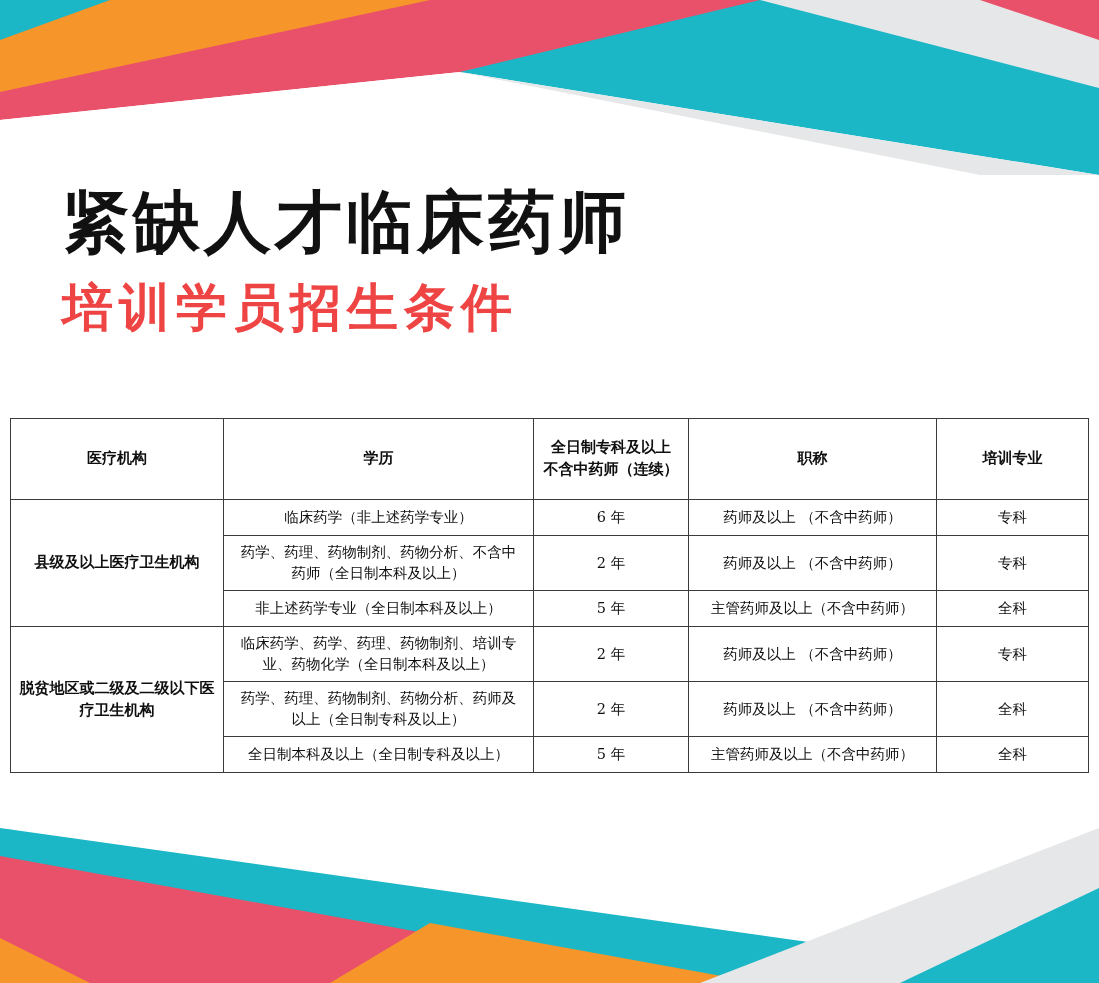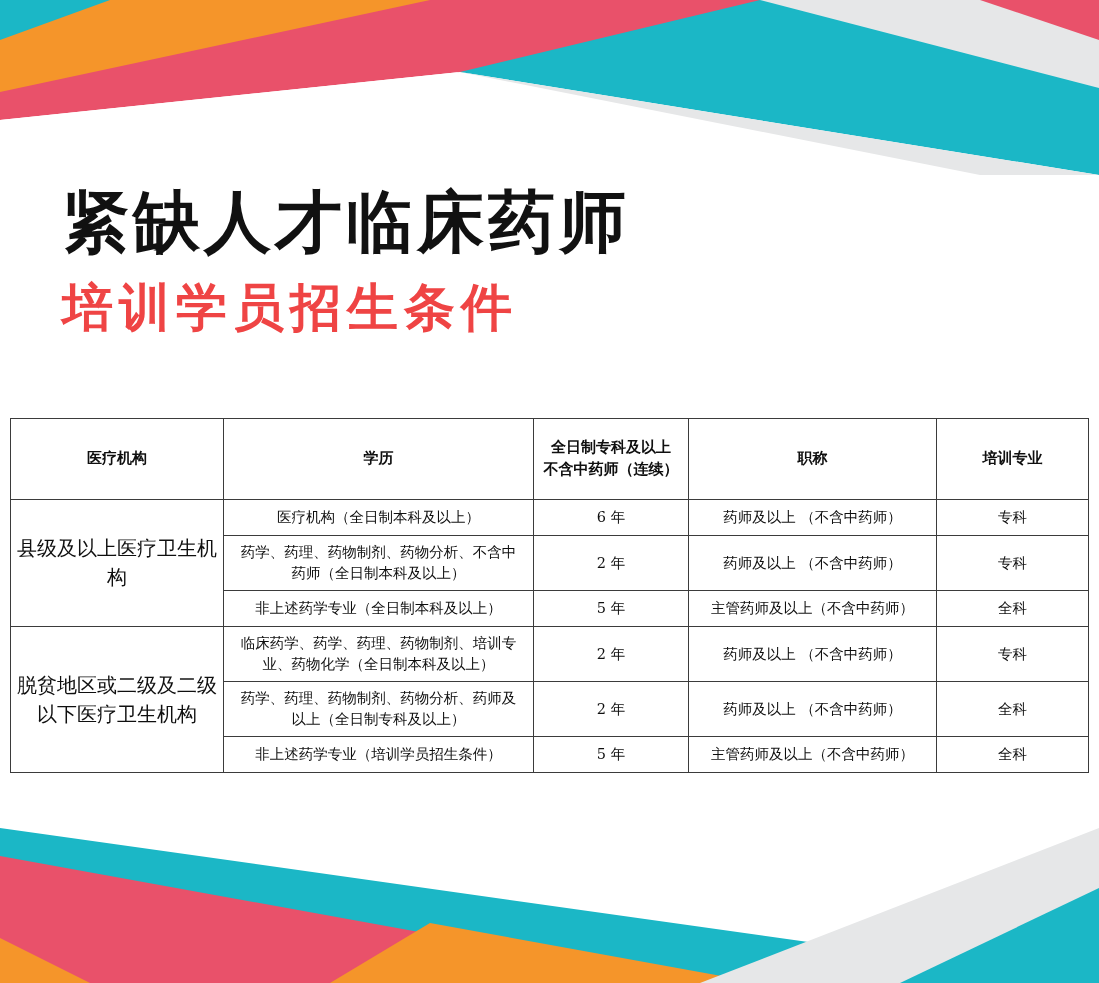--- a/index.html
+++ b/index.html
@@ -79,22 +79,22 @@
     vertical-align: middle;
     line-height: 1.45;
   }
   table.cond thead th {
     font-weight: bold;
     height: 68px;
     font-size: 15px;
   }
   .th-two-line { line-height: 1.9; }
   table.cond td.org {
-    font-weight: normal;
-    font-size: 20px;
+    font-weight: bold;
+    font-size: 15px;
   }
   table.cond td.edu {
     text-align: center;
     padding-left: 10px;
     padding-right: 10px;
   }
   .col1 { width: 213px; }
   .col2 { width: 310px; }
   .col3 { width: 155px; }
   .col4 { width: 248px; }
@@ -143,21 +143,21 @@
           <div>不含中药师（连续）</div>
         </th>
         <th>职称</th>
         <th>培训专业</th>
       </tr>
     </thead>
     <tbody>
 
       <tr class="row-h1">
         <td class="org" rowspan="3">县级及以上医疗卫生机构</td>
-        <td class="edu">医疗机构（全日制本科及以上）</td>
+        <td class="edu">临床药学（非上述药学专业）</td>
         <td>6 年</td>
         <td>药师及以上 （不含中药师）</td>
         <td>专科</td>
       </tr>
       <tr class="row-h2">
         <td class="edu">药学、药理、药物制剂、药物分析、不含中药师（全日制本科及以上）</td>
         <td>2 年</td>
         <td>药师及以上 （不含中药师）</td>
         <td>专科</td>
       </tr>
@@ -175,21 +175,21 @@
         <td>药师及以上 （不含中药师）</td>
         <td>专科</td>
       </tr>
       <tr class="row-h2">
         <td class="edu">药学、药理、药物制剂、药物分析、药师及以上（全日制专科及以上）</td>
         <td>2 年</td>
         <td>药师及以上 （不含中药师）</td>
         <td>全科</td>
       </tr>
       <tr class="row-h1">
-        <td class="edu">非上述药学专业（培训学员招生条件）</td>
+        <td class="edu">全日制本科及以上（全日制专科及以上）</td>
         <td>5 年</td>
         <td>主管药师及以上（不含中药师）</td>
         <td>全科</td>
       </tr>
     </tbody>
   </table>
 </div>
 
 <div class="deco deco-bottom">
   <svg width="1099" height="155" viewBox="0 0 1099 155" xmlns="http://www.w3.org/2000/svg">

